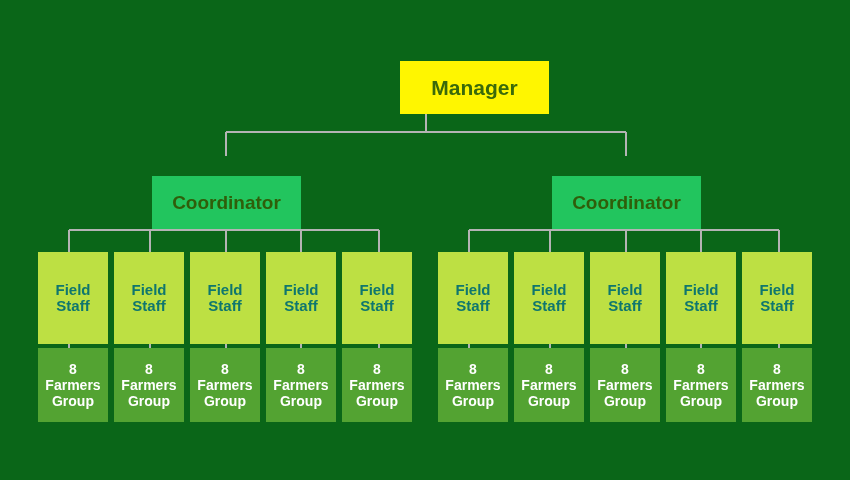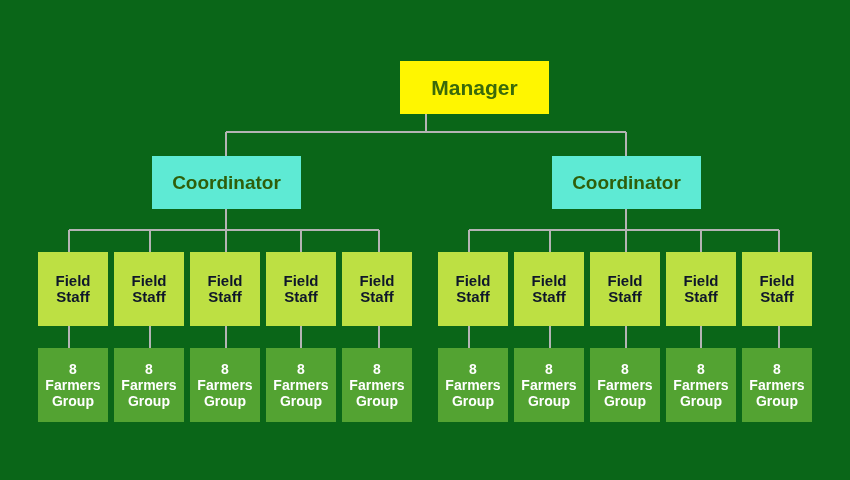--- a/index.html
+++ b/index.html
@@ -1,20 +1,20 @@
 <!DOCTYPE html>
 <html><head>
 <meta charset="utf-8">
 <style>
   html,body{margin:0;padding:0;}
   body{width:850px;height:480px;background:#0a6618;position:relative;overflow:hidden;font-family:"Liberation Sans",sans-serif;}
   .box{position:absolute;display:flex;align-items:center;justify-content:center;text-align:center;font-weight:bold;box-sizing:border-box;}
   .mgr{background:#fff600;color:#3a6a0a;font-size:21px;}
-  .coord{background:#5eead4;color:#2f5e0a;font-size:19px;}
-  .fs{background:#bde043;color:#0f172a;font-size:15px;line-height:16px;width:70px;height:74px;}
+  .coord{background:#22c55e;color:#2f5e0a;font-size:19px;margin-top:20px;}
+  .fs{background:#bde043;color:#0f766e;font-size:15px;line-height:16px;width:70px;height:92px;}
   .fg{background:#53a332;color:#ffffff;font-size:14px;line-height:16px;width:70px;height:74px;}
   svg.lines{position:absolute;left:0;top:0;}
   svg.lines line{stroke:#b4b4b4;stroke-width:2;}
 </style>
 </head>
 <body>
 
 <svg class="lines" width="850" height="480">
 
   <line x1="426" y1="114" x2="426" y2="132"></line>

